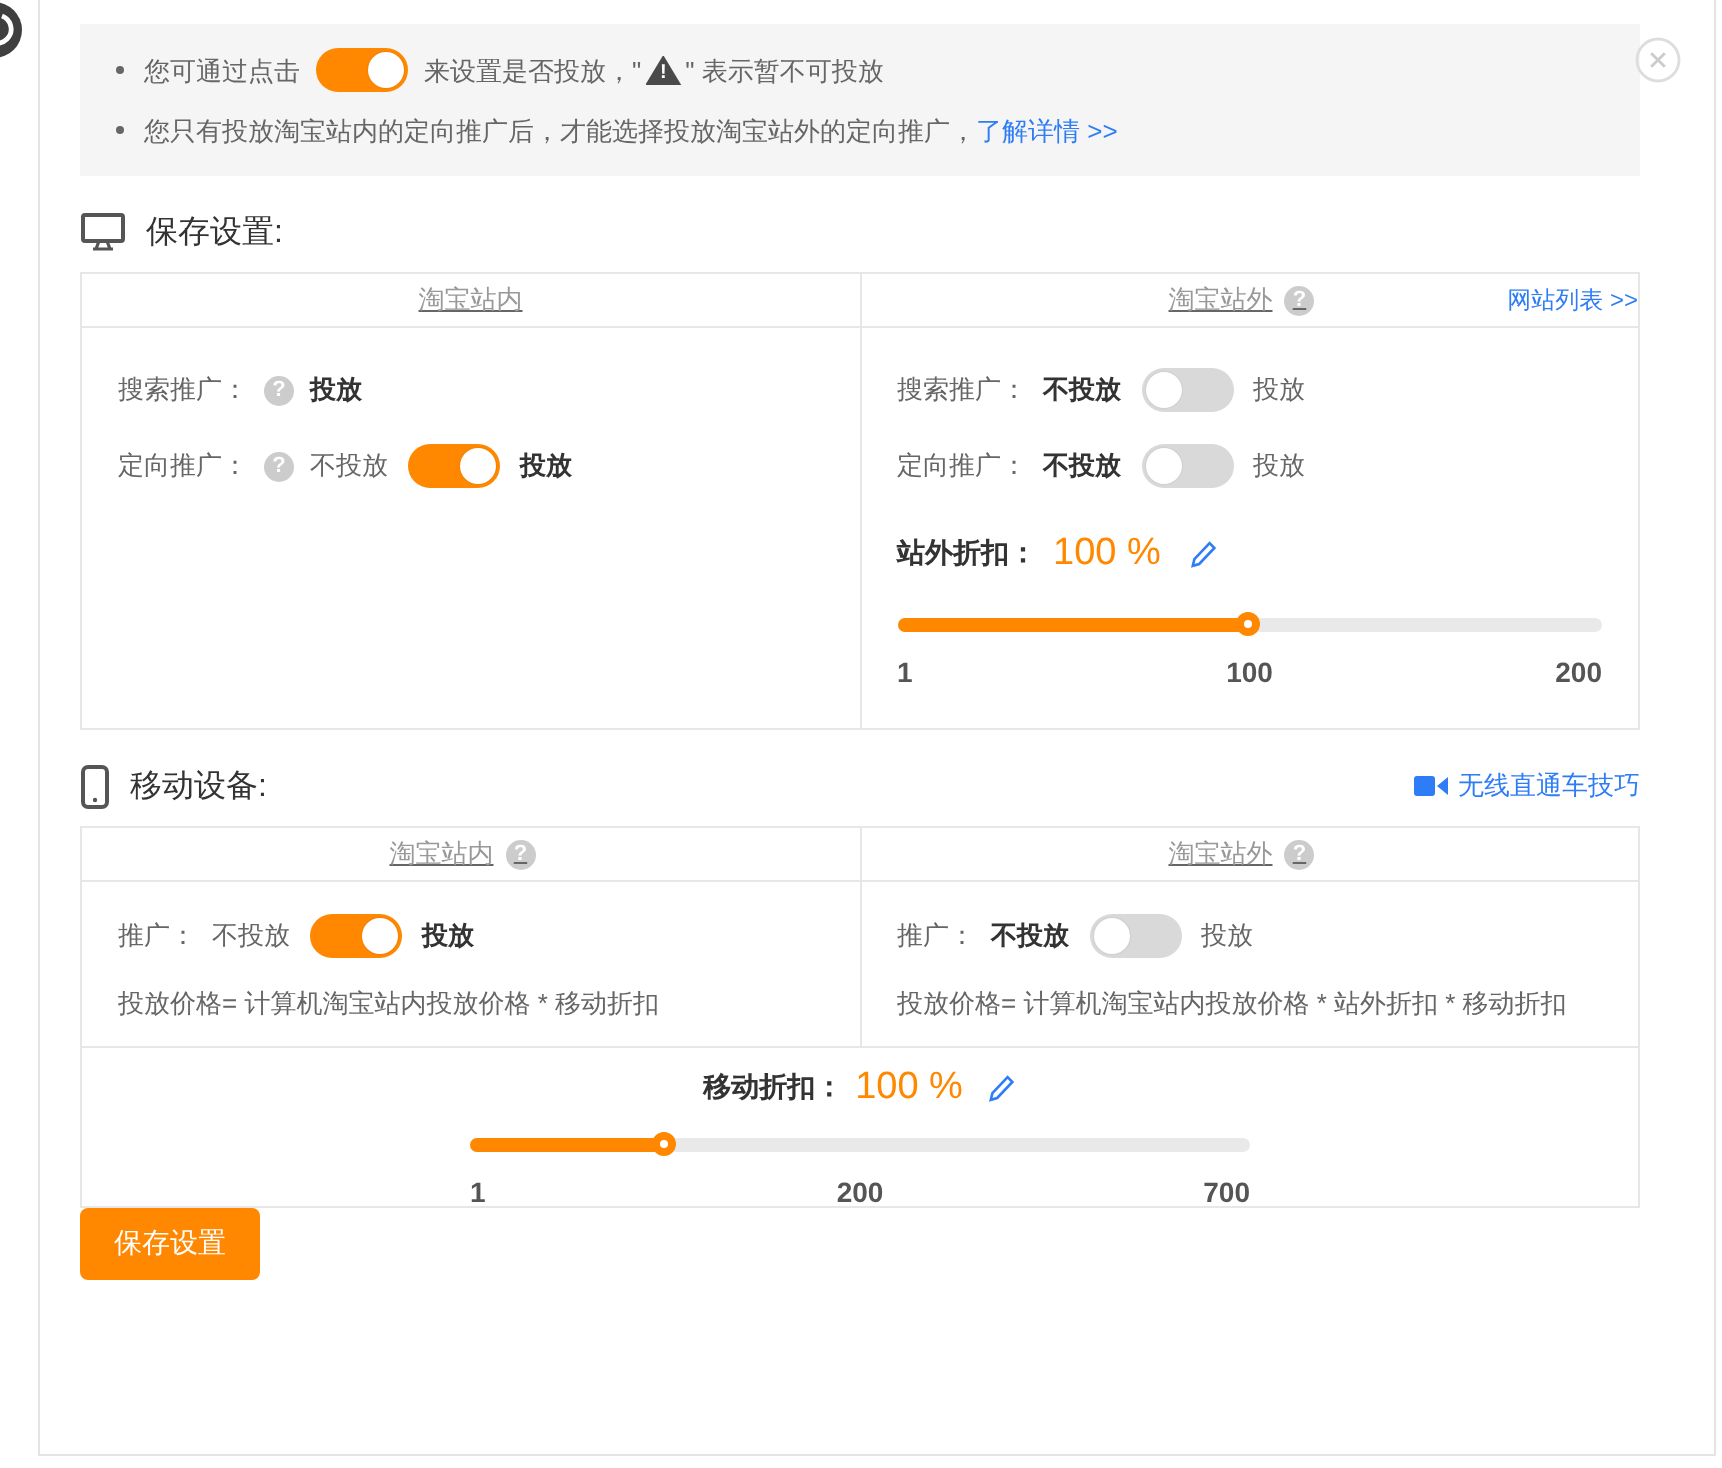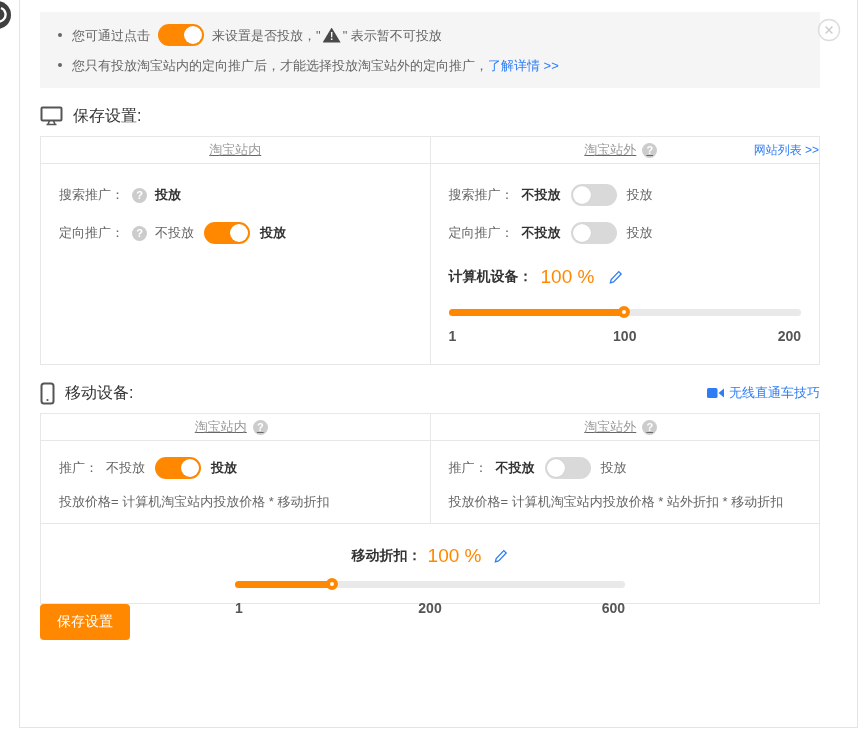--- a/index.html
+++ b/index.html
@@ -75,21 +75,21 @@
   .slider { position:relative; height:20px; margin-top:14px; }
   .slider .track { position:absolute; left:0; right:0; top:7px; height:7px; border-radius:4px; background:#e9e9e9; }
   .slider .fill { position:absolute; left:0; top:7px; height:7px; border-radius:4px; background:#ff8800; }
   .slider .knob2 { position:absolute; top:10px; width:12px; height:12px; background:#fff;
     border:4px solid #ff8800; border-radius:50%; transform:translate(-50%,-50%); cursor:pointer; }
   .ticks { position:relative; height:18px; margin-top:6px; font-size:14px; font-weight:bold; color:#555; }
   .ticks .t0 { position:absolute; left:0; }
   .ticks .t1 { position:absolute; left:50%; transform:translateX(-50%); }
   .ticks .t2 { position:absolute; right:0; }
 
-  .drow { border-top:1px solid #e7e7e7; height:80px; padding-top:20px; }
+  .drow { border-top:1px solid #e7e7e7; height:80px; padding-top:8px; }
   .drow .center-line { display:flex; align-items:center; justify-content:center; gap:6px; height:24px; }
   .drow .slider-wrap { width:390px; margin:0 auto; }
 
   .save-btn { background:#ff8800; color:#fff; border:none; border-radius:4px;
     height:36px; padding:0 17px; font-size:14px; cursor:pointer;
     font-family:"Liberation Sans","DejaVu Sans",sans-serif; }
 </style>
 </head>
 <body>
 
@@ -183,21 +183,21 @@
             </div>
             <div class="prow">
               <span class="plabel">定向推广：</span>
               <span class="state-off-b">不投放</span>
               <span class="toggle">
                   <span class="knob"></span>
                 </span>
               <span class="after-toggle">投放</span>
             </div>
             <div class="disc-line">
-              <span class="disc-label">计算机设备：</span>
+              <span class="disc-label">站外折扣：</span>
               <span class="disc-value">100 %</span>
               <span class="pencil">
                 <svg width="15" height="15" viewBox="0 0 15 15">
                   <path d="M10.8 1.6 l2.4 2.4 L5.6 12 l-3.2.9 .8-3.3 Z" fill="none" stroke="#2f7df6" stroke-width="1.3"></path>
                 </svg>
               </span>
             </div>
             <div class="slider">
               <span class="track"></span>
               <span class="fill" style="width: 49.7487%;"></span>
@@ -278,21 +278,21 @@
           </div>
           <div class="slider-wrap">
             <div class="slider" style="margin-top:6px">
               <span class="track"></span>
               <span class="fill" style="width: 24.812%;"></span>
               <span class="knob2" style="left: 24.812%;"></span>
             </div>
             <div class="ticks">
               <span class="t0">1</span>
               <span class="t1">200</span>
-              <span class="t2">600</span>
+              <span class="t2">700</span>
             </div>
           </div>
         </div>
       </div>
 
       <button class="save-btn">保存设置</button>
 
     </div>
   </div>
 </div>

